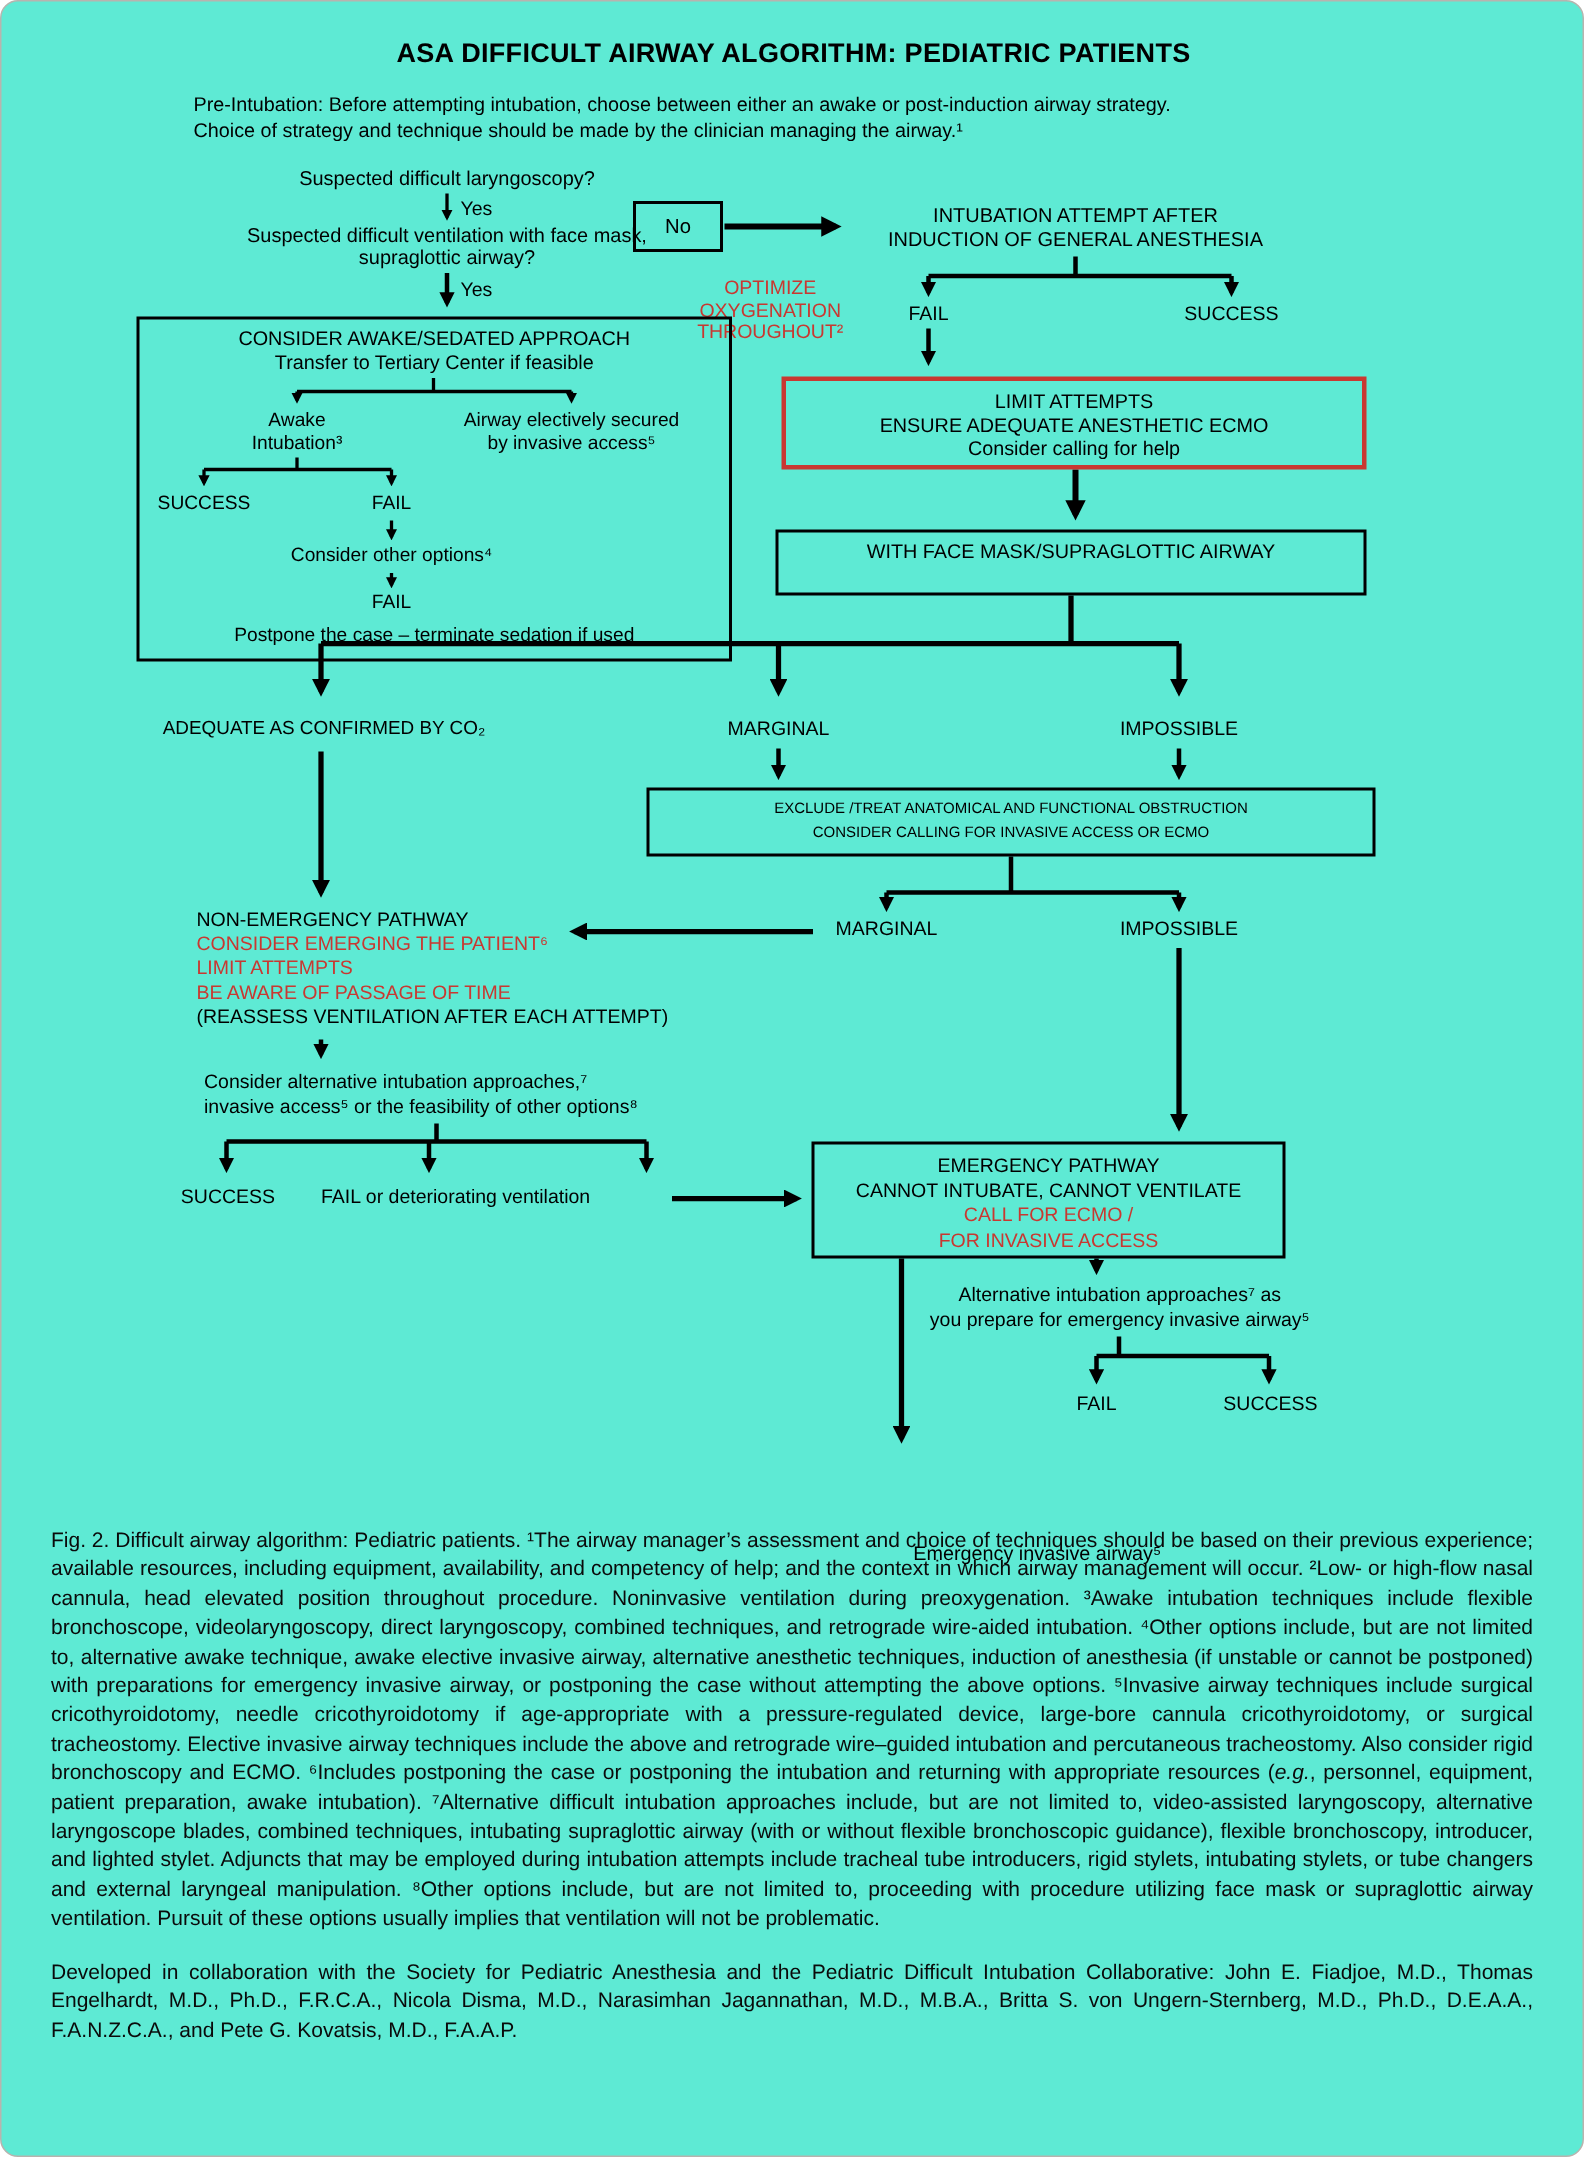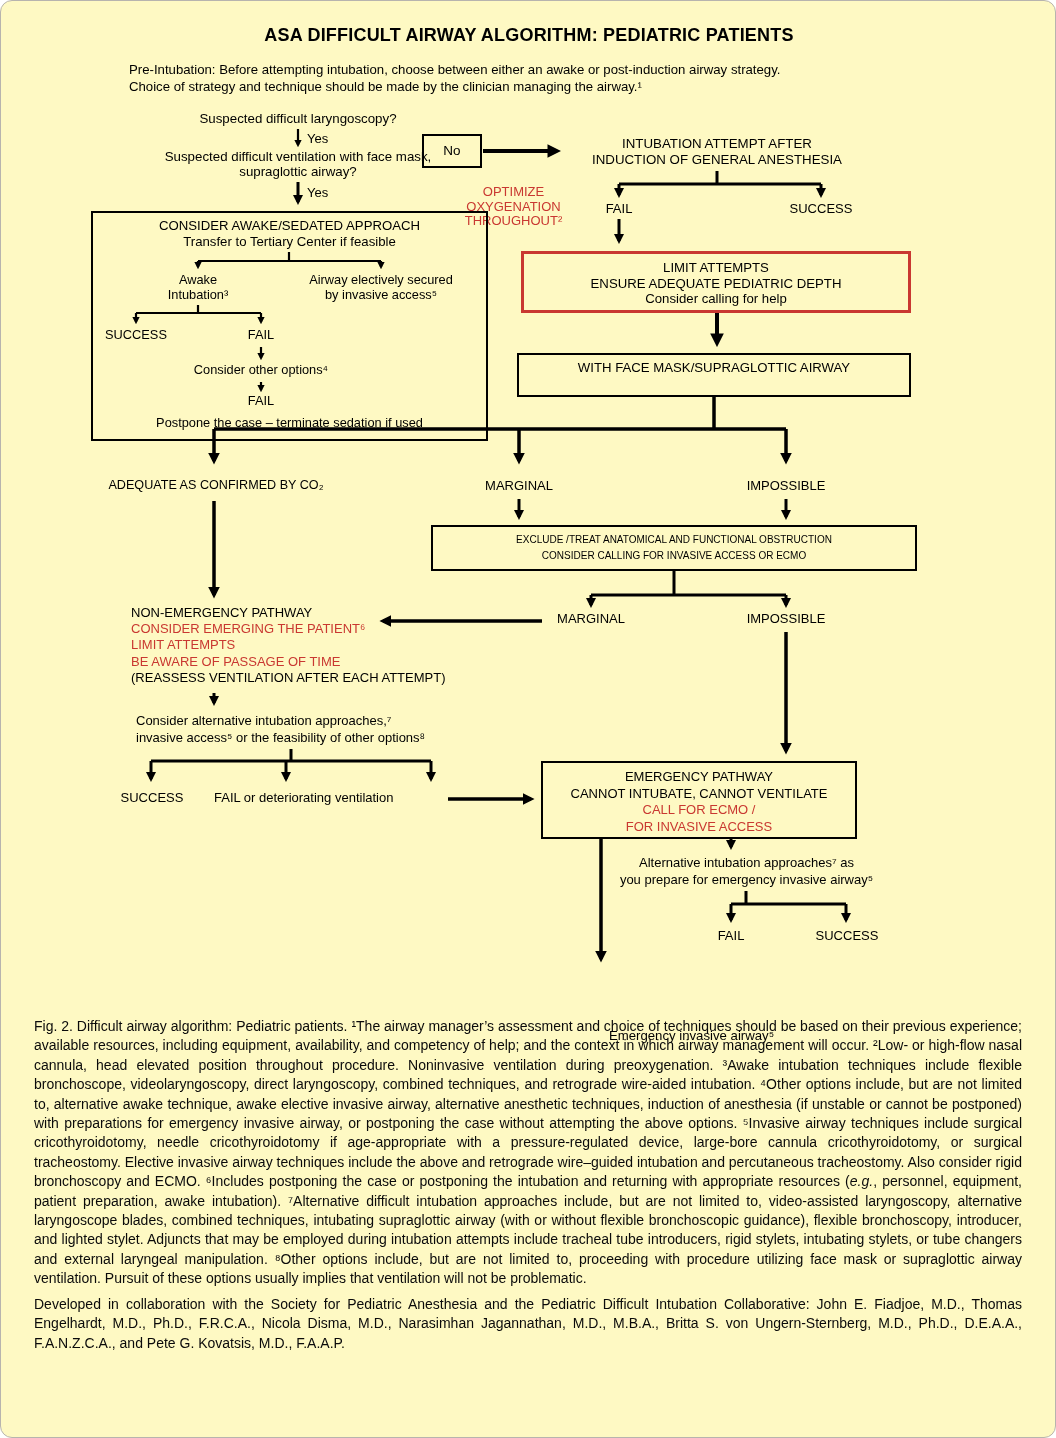--- a/index.html
+++ b/index.html
@@ -1,33 +1,33 @@
 <!DOCTYPE html>
 <html><head>
 <meta charset="utf-8">
 <style>
   * { margin:0; padding:0; box-sizing:border-box; }
   html,body { background:#ffffff; }
   body { font-family:"Liberation Sans", sans-serif; color:#000; }
-  .card { position:relative; width:1056px; height:1438px; background:#fef9c3;
+  .card { position:relative; width:1056px; height:1438px; background:#5eead4;
           border:1px solid #b7b4ae; border-radius:12px; overflow:hidden; }
   .flow { position:absolute; top:0; left:0; width:1056px; height:1005px; }
   svg.conn { position:absolute; top:0; left:0; z-index:0; }
   .nd { position:absolute; z-index:1; font-size:13px; line-height:1.16; }
   .c { text-align:center; }
   .b { font-weight:normal; }
   .red { color:#c93831; }
   .ln { display:block; }
   .box { position:absolute; z-index:1; border:2px solid #000; background:transparent; text-align:center; }
   .redbox { border:3px solid #c93831; }
   .title { font-size:18px; font-weight:bold; letter-spacing:0.2px; }
   .s12 { font-size:12.8px; }
   .caption { position:absolute; top:1016px; left:33px; right:33px; z-index:1; }
   .caption p { font-size:14px; line-height:19.4px; text-align:justify; color:#0a0a0a; }
-  .caption .collab { margin-top:6px; }
+  .caption .collab { margin-top:16px; }
   .it { font-style:italic; }
 </style>
 </head>
 <body>
 
 <div class="card">
   <div class="flow">
 
     <svg class="conn" width="1056" height="1005" viewBox="0 0 1056 1005">
       <defs>
@@ -131,21 +131,21 @@
       <span class="ln">by invasive access⁵</span>
     </div>
     <div class="nd c s12" style="left:100px;top:327px;width:70px;">SUCCESS</div>
     <div class="nd c s12" style="left:232px;top:327px;width:56px;">FAIL</div>
     <div class="nd c s12" style="left:175px;top:362px;width:170px;">Consider other options⁴</div>
     <div class="nd c s12" style="left:232px;top:393px;width:56px;">FAIL</div>
     <div class="nd c s12" style="left:100px;top:415px;width:377px;">Postpone the case – terminate sedation if used</div>
 
     <div class="box redbox" style="left:520px;top:250px;width:390px;height:62px;padding-top:6px;font-size:13.2px;line-height:15.6px;">
       <span class="ln b">LIMIT ATTEMPTS</span>
-      <span class="ln b">ENSURE ADEQUATE PEDIATRIC DEPTH</span>
+      <span class="ln b">ENSURE ADEQUATE ANESTHETIC ECMO</span>
       <span class="ln">Consider calling for help</span>
     </div>
 
     <div class="box" style="left:516px;top:352px;width:394px;height:44px;padding-top:5px;font-size:13.2px;line-height:15.8px;">
       <span class="ln b">WITH FACE MASK/SUPRAGLOTTIC AIRWAY</span>
     </div>
 
     <div class="nd c b" style="left:95px;top:477px;width:240px;font-size:12.6px;">ADEQUATE AS CONFIRMED BY CO₂</div>
     <div class="nd c b" style="left:470px;top:477px;width:96px;">MARGINAL</div>
     <div class="nd c b" style="left:734px;top:477px;width:102px;">IMPOSSIBLE</div>

